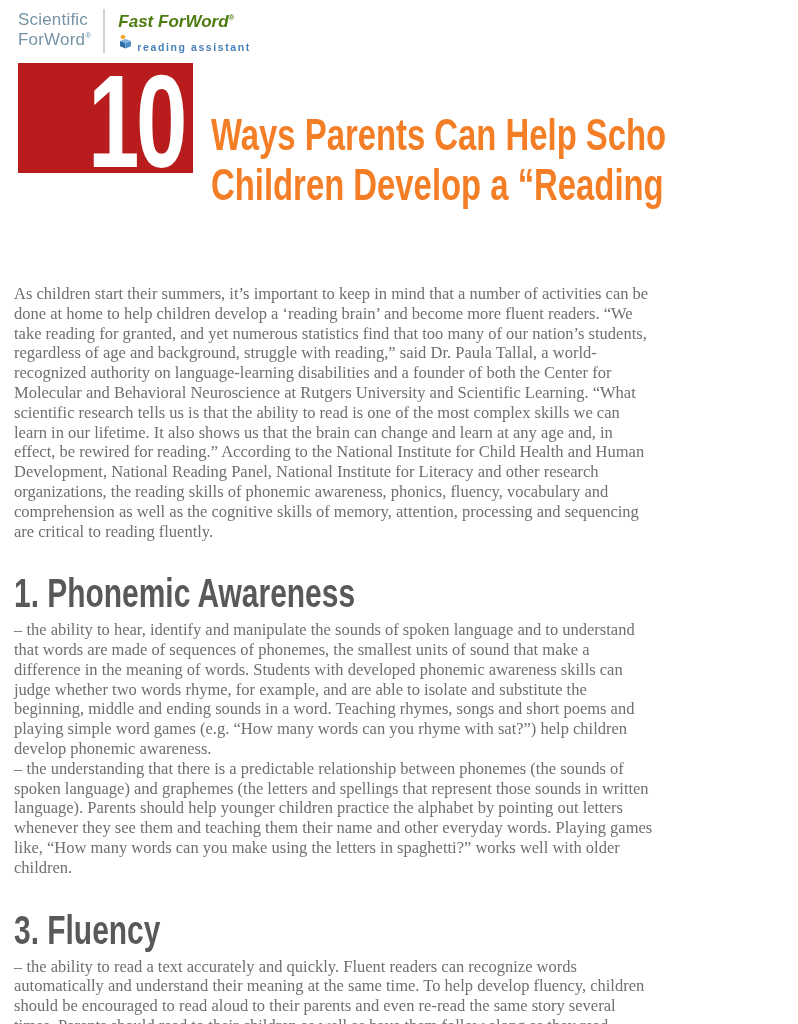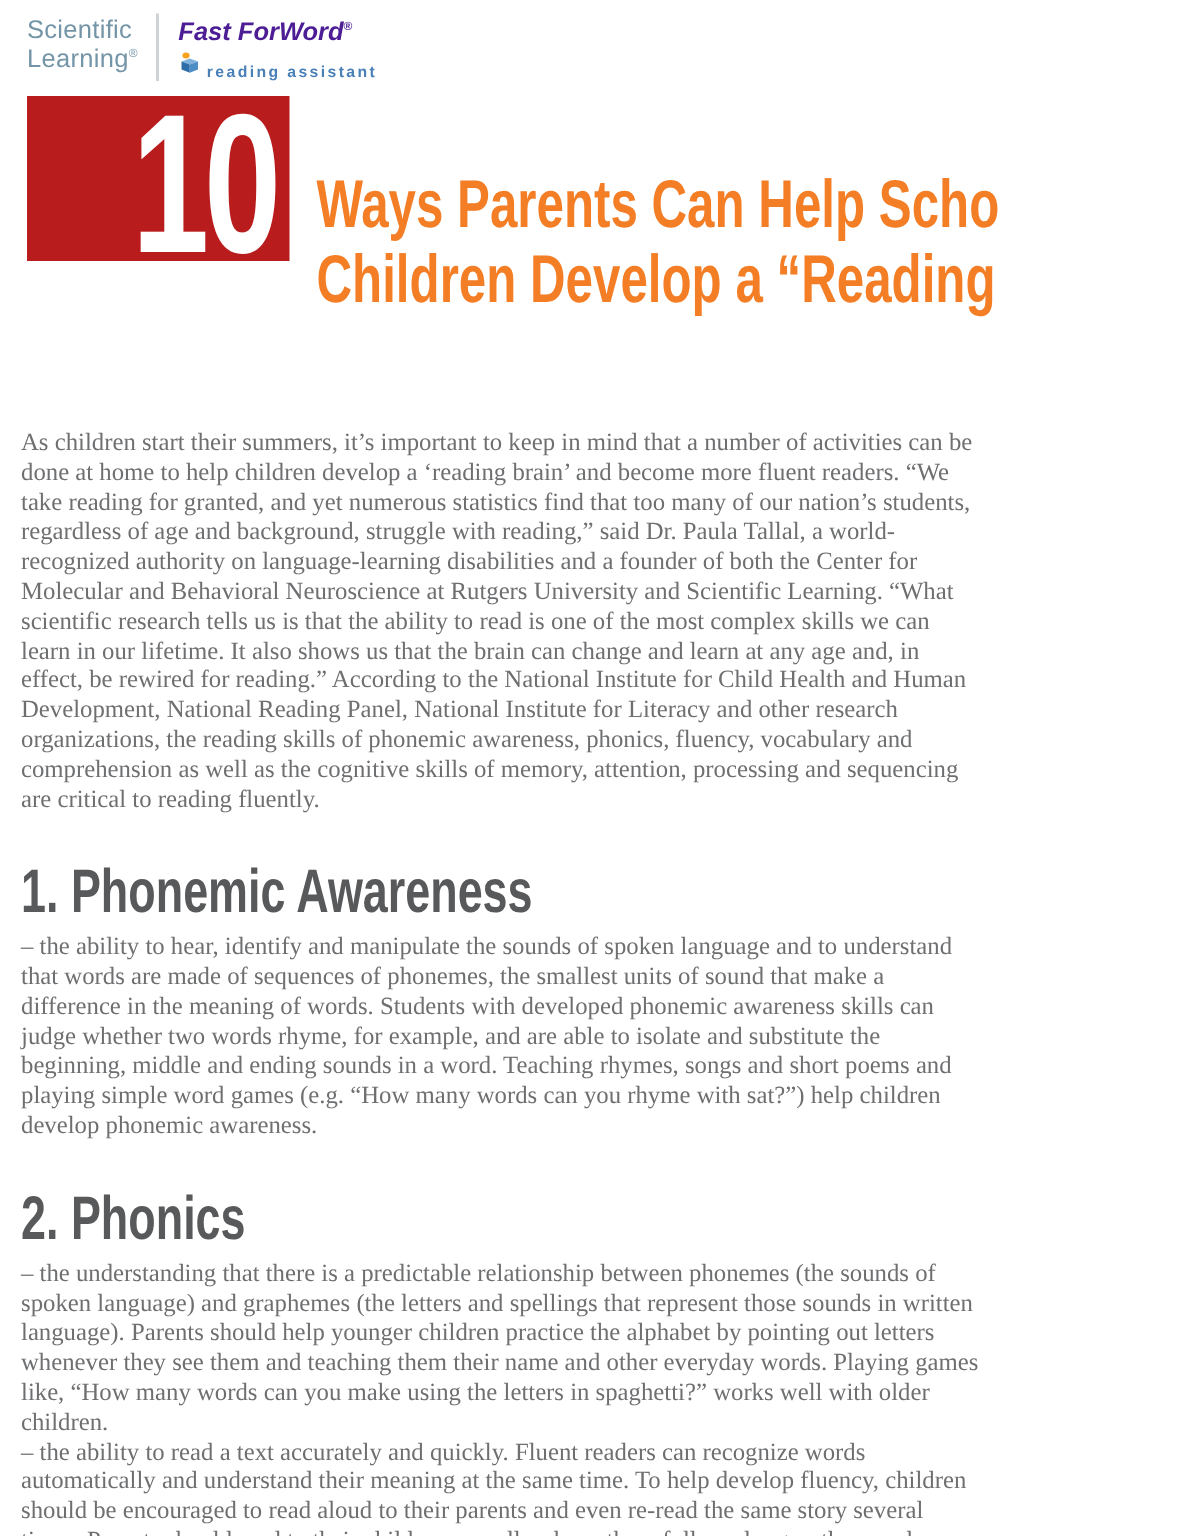--- a/index.html
+++ b/index.html
@@ -12,21 +12,21 @@
   .masthead { padding:9px 0 0 18px; display:flex; align-items:flex-start; }
   .brand {
     font-family:"Liberation Sans", sans-serif; color:#7495A7;
     font-size:17px; line-height:16px; letter-spacing:0.2px; padding-right:12px;
     padding-top:3px;
   }
   .brand sup { font-size:8px; }
   .product { border-left:2px solid #CDD3D6; padding-left:13px; min-height:38px; }
   .product-name {
     font-family:"Liberation Sans", sans-serif; font-style:italic; font-weight:bold;
-    color:#4c1d95; font-size:17px; line-height:18px;
+    color:#4d7c0f; font-size:17px; line-height:18px;
   }
   .product-name sup { font-size:8px; font-style:normal; }
   .product-sub { display:flex; align-items:flex-end; gap:4px; margin-top:3px; }
   .product-sub-label {
     font-family:"Liberation Sans", sans-serif; font-weight:bold;
     color:#4A80B8; font-size:10.5px; letter-spacing:1.6px;
   }
 
   
   .banner { margin:10px 0 0 18px; display:flex; }
@@ -60,21 +60,21 @@
   }
 </style>
 </head>
 <body>
 
 <div class="page">
 
   <header class="masthead">
     <div class="brand">
       <div>Scientific</div>
-      <div><span>Learning</span><sup>®</sup></div>
+      <div><span>ForWord</span><sup>®</sup></div>
     </div>
     <div class="product">
       <div class="product-name"><span>Fast ForWord</span><sup>®</sup></div>
       <div class="product-sub">
         <span>
           <svg width="15" height="15" viewBox="0 0 15 15" aria-hidden="true">
             <ellipse cx="5" cy="3" rx="2.4" ry="2" fill="#F6A21E"></ellipse>
             <polygon points="2,7 7.5,5 13,7 7.5,9" fill="#7FB2DC"></polygon>
             <polygon points="2,7 7.5,9 7.5,14.5 2,12.3" fill="#2F6DA8"></polygon>
             <polygon points="13,7 7.5,9 7.5,14.5 13,12.3" fill="#4E8EC6"></polygon>
@@ -97,23 +97,23 @@
 
   <main class="content">
     <p class="bodytext p1">As children start their summers, it’s important to keep in mind that a number of activities can be done at home to help children develop a ‘reading brain’ and become more fluent readers. “We take reading for granted, and yet numerous statistics find that too many of our nation’s students, regardless of age and background, struggle with reading,” said Dr. Paula Tallal, a world-recognized authority on language-learning disabilities and a founder of both the Center for Molecular and Behavioral Neuroscience at Rutgers University and Scientific Learning. “What scientific research tells us is that the ability to read is one of the most complex skills we can learn in our lifetime. It also shows us that the brain can change and learn at any age and, in effect, be rewired for reading.” According to the National Institute for Child Health and Human Development, National Reading Panel, National Institute for Literacy and other research organizations, the reading skills of phonemic awareness, phonics, fluency, vocabulary and comprehension as well as the cognitive skills of memory, attention, processing and sequencing are critical to reading fluently.</p>
 
     <section class="section">
       <h2 class="section-heading"><span class="cond">1. Phonemic Awareness</span></h2>
       <p class="bodytext">– the ability to hear, identify and manipulate the sounds of spoken language and to understand that words are made of sequences of phonemes, the smallest units of sound that make a difference in the meaning of words. Students with developed phonemic awareness skills can judge whether two words rhyme, for example, and are able to isolate and substitute the beginning, middle and ending sounds in a word. Teaching rhymes, songs and short poems and playing simple word games (e.g. “How many words can you rhyme with sat?”) help children develop phonemic awareness.</p>
     </section>
 
     <section class="section">
-      <h2 class="section-heading"><span class="cond">2. Phonics</span></h2>
       <p class="bodytext">– the understanding that there is a predictable relationship between phonemes (the sounds of spoken language) and graphemes (the letters and spellings that represent those sounds in written language). Parents should help younger children practice the alphabet by pointing out letters whenever they see them and teaching them their name and other everyday words. Playing games like, “How many words can you make using the letters in spaghetti?” works well with older children.</p>
     </section>
 
     <section class="section">
+      <h2 class="section-heading"><span class="cond">3. Fluency</span></h2>
       <p class="bodytext">– the ability to read a text accurately and quickly. Fluent readers can recognize words automatically and understand their meaning at the same time. To help develop fluency, children should be encouraged to read aloud to their parents and even re-read the same story several times. Parents should read to their children as well as have them follow along as they read.</p>
     </section>
 
   </main>
 
 </div>
 
 </body></html>

